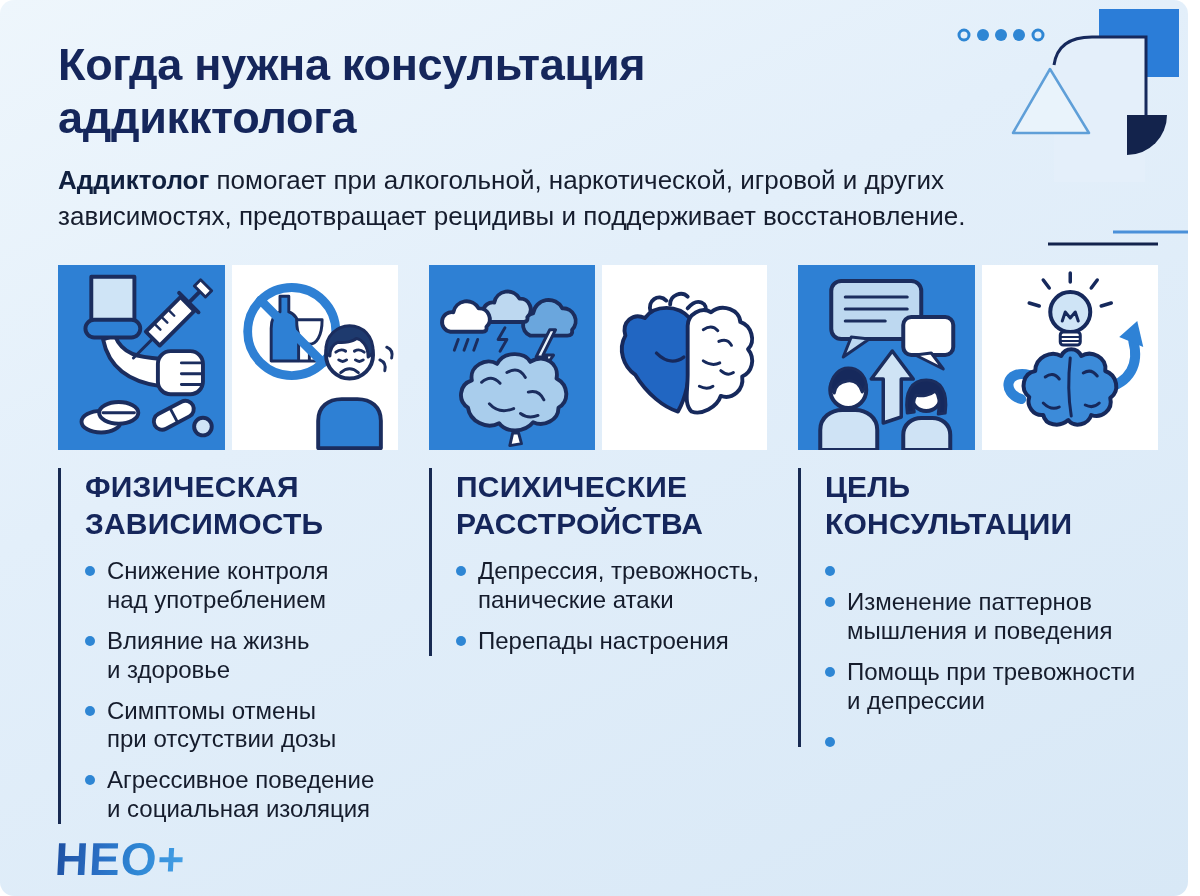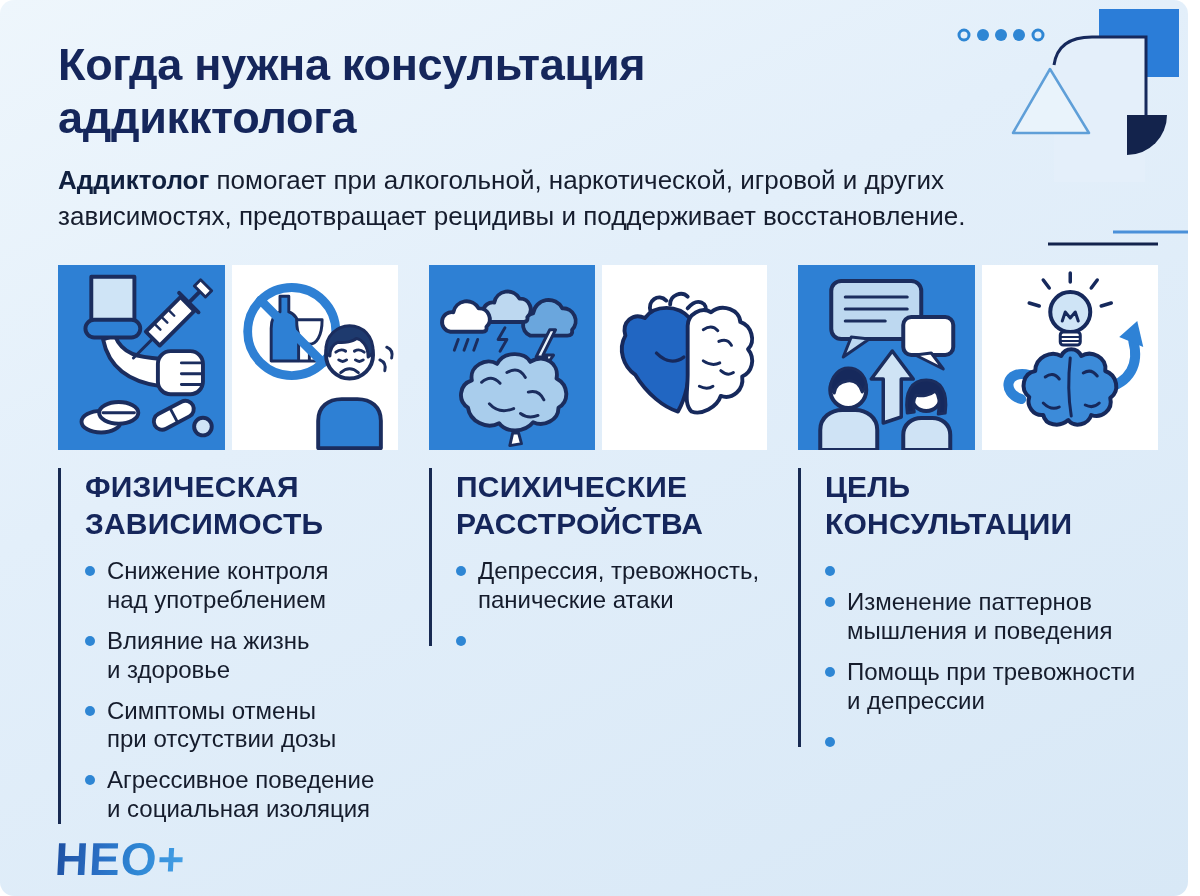--- a/index.html
+++ b/index.html
@@ -183,20 +183,21 @@
         <h2 class="col-heading">ПСИХИЧЕСКИЕ
 РАССТРОЙСТВА</h2>
         <ul class="bullets">
           <li class="bullet">
               <span class="dot"></span>
               <span class="btext">Депрессия, тревожность,
 панические атаки</span>
             </li>
           <li class="bullet">
               <span class="dot"></span>
+              <span class="btext">Перепады настроения</span>
             </li>
         </ul>
       </div>
     </section>
 
     <section class="column col-3">
       <div class="tiles">
         <div class="tile tile-blue">
           <svg viewBox="0 0 170 185">
             <g stroke="#1b2d5e" stroke-width="4" stroke-linejoin="round" stroke-linecap="round">

